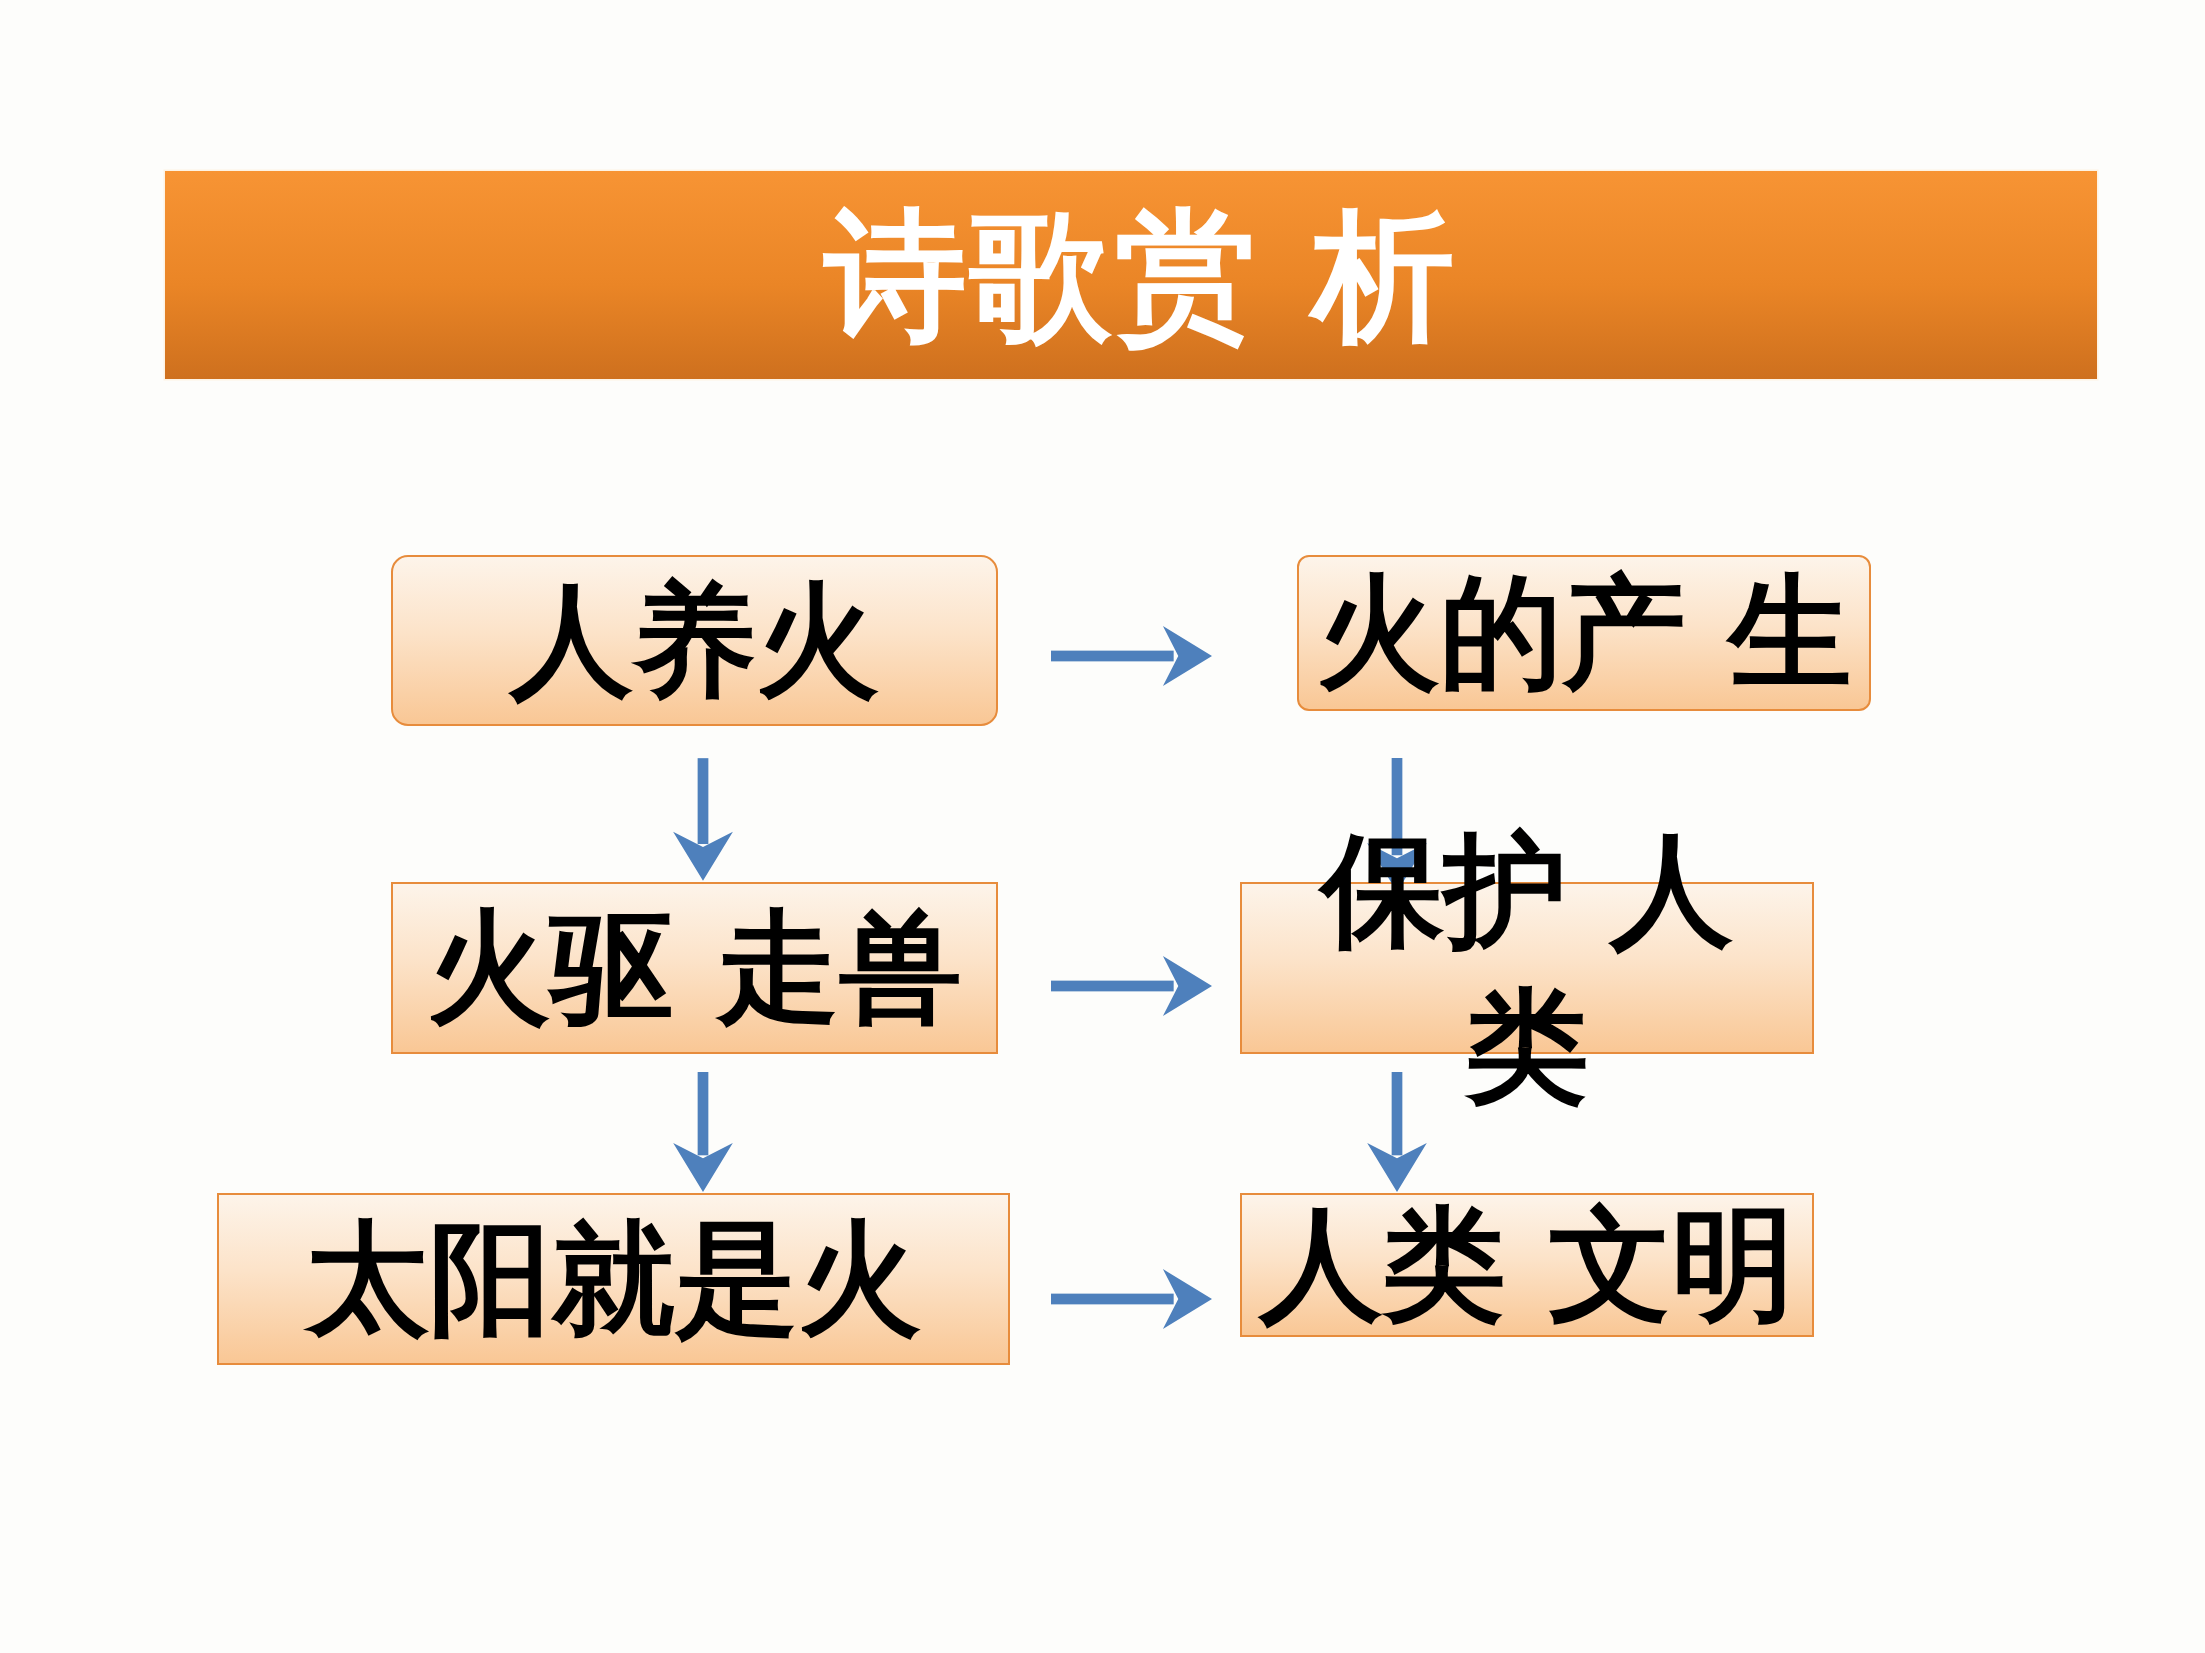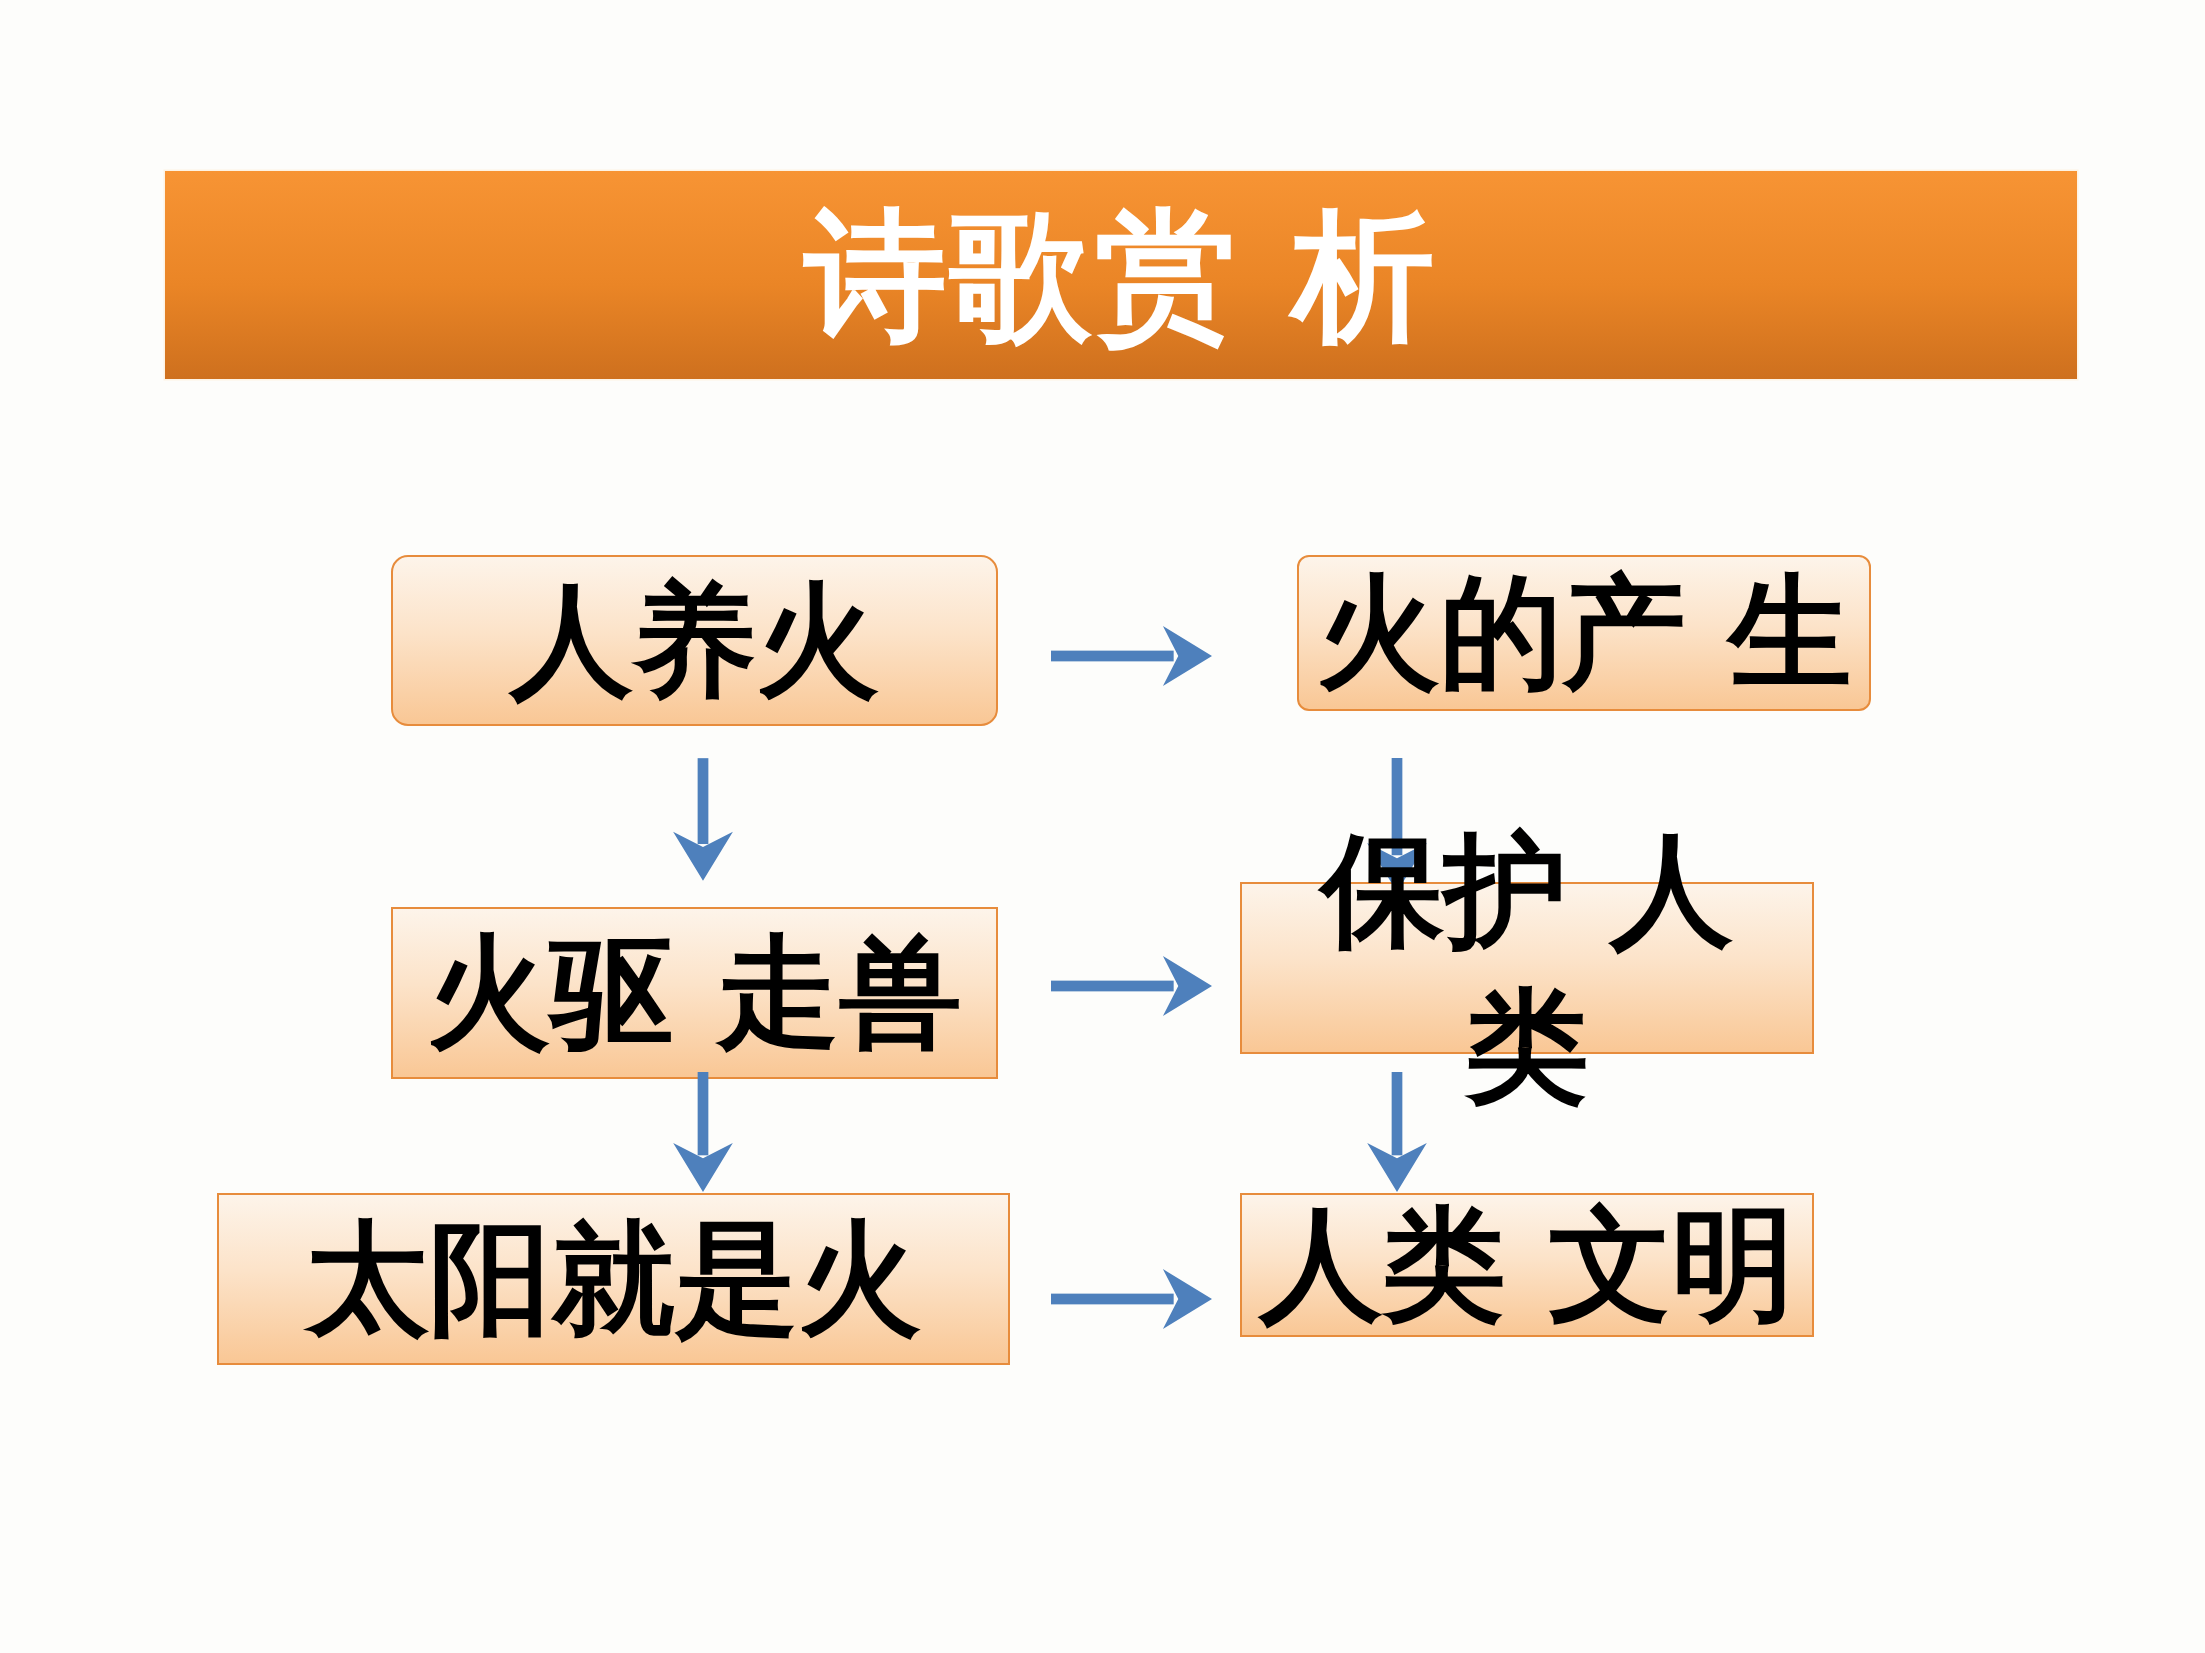--- a/index.html
+++ b/index.html
@@ -23,20 +23,21 @@
     position: absolute;
     left: 165px;
     top: 171px;
     width: 1912px;
     height: 208px;
     background: linear-gradient(180deg, var(--banner-top, #F79434) 0%, #EA8526 55%, var(--banner-bottom, #CE701E) 100%);
     box-shadow: 0 0 0 1.5px rgba(255,235,210,0.55);
     display: flex;
     align-items: center;
     justify-content: center;
+    padding-left: 20px;
   }
   .banner .title-text {
     color: var(--title-text, #FFFFFF);
     font-size: 142px;
     font-weight: bold;
     line-height: 1;
     white-space: pre;
     letter-spacing: 3.1px;
   }
   
@@ -54,21 +55,21 @@
   .flow-box .box-text {
     color: var(--box-text, #000000);
     font-size: 123px;
     font-weight: bold;
     line-height: 1.25;
     white-space: pre-line;
     z-index: 3;
   }
   #box-renyanghuo      { left: 391px;  top: 555px;  width: 607px;  height: 171px; border-radius: 17px; }
   #box-huodechansheng  { left: 1297px; top: 555px;  width: 574px;  height: 156px; border-radius: 12px; }
-  #box-huoquzoushou    { left: 391px;  top: 882px; width: 607px;  height: 172px; margin-top: 25px; }
+  #box-huoquzoushou    { left: 391px;  top: 882px; width: 607px;  height: 172px; }
   #box-baohurenlei     { left: 1240px; top: 882px; width: 574px;  height: 172px; }
   #box-taiyangjiushihuo{ left: 217px;  top: 1193px; width: 793px; height: 172px; }
   #box-renleiwenming   { left: 1240px; top: 1193px; width: 574px;  height: 144px; }
   
   #box-baohurenlei .box-text { line-height: 1.27; }
   
   .arrow {
     position: absolute;
     color: var(--arrow, #4E80BC);
     z-index: 2;

